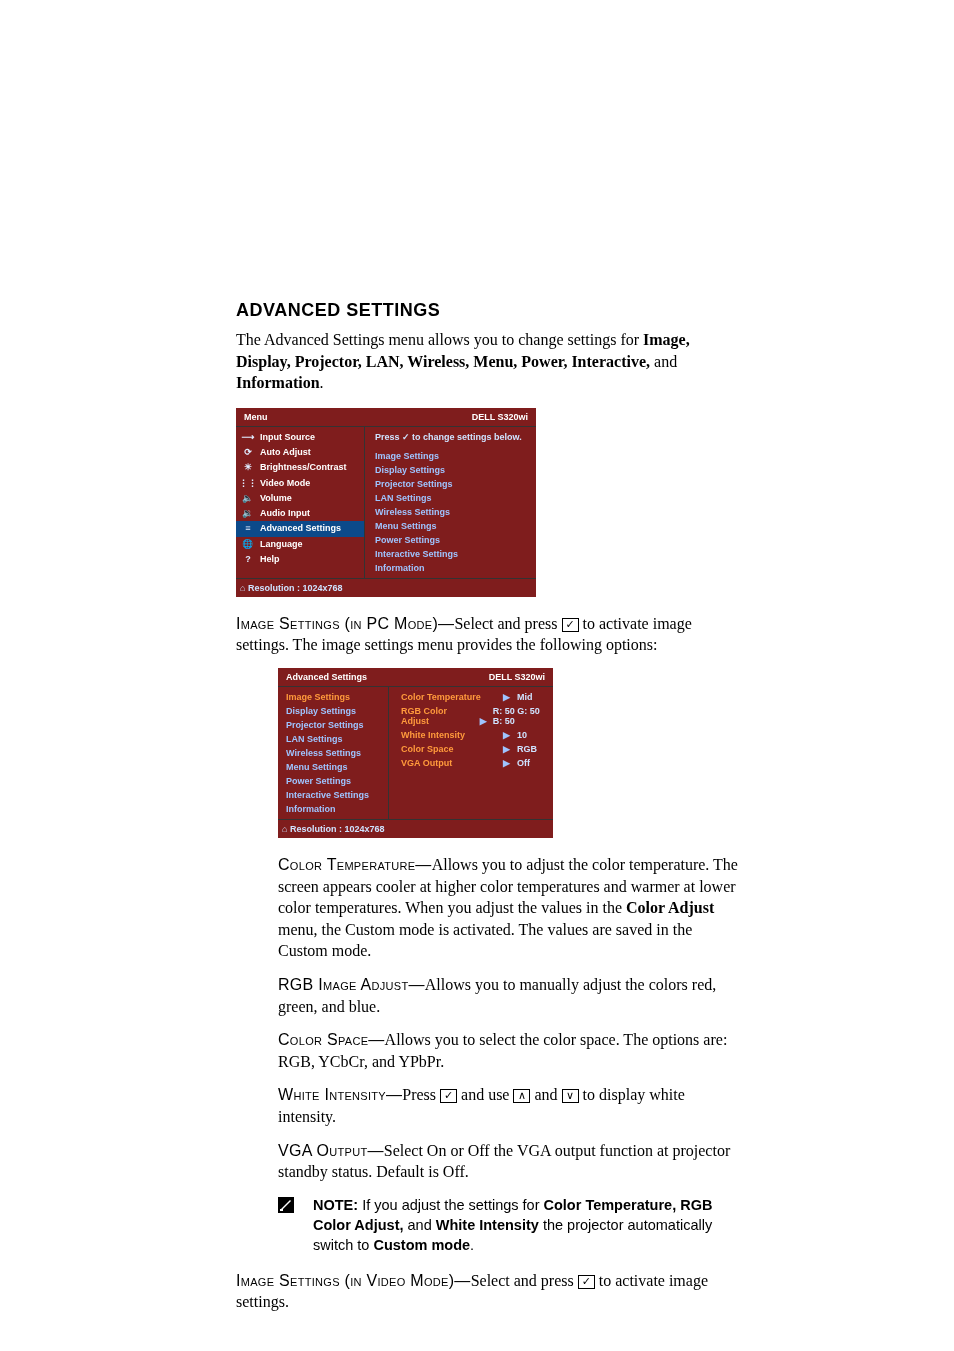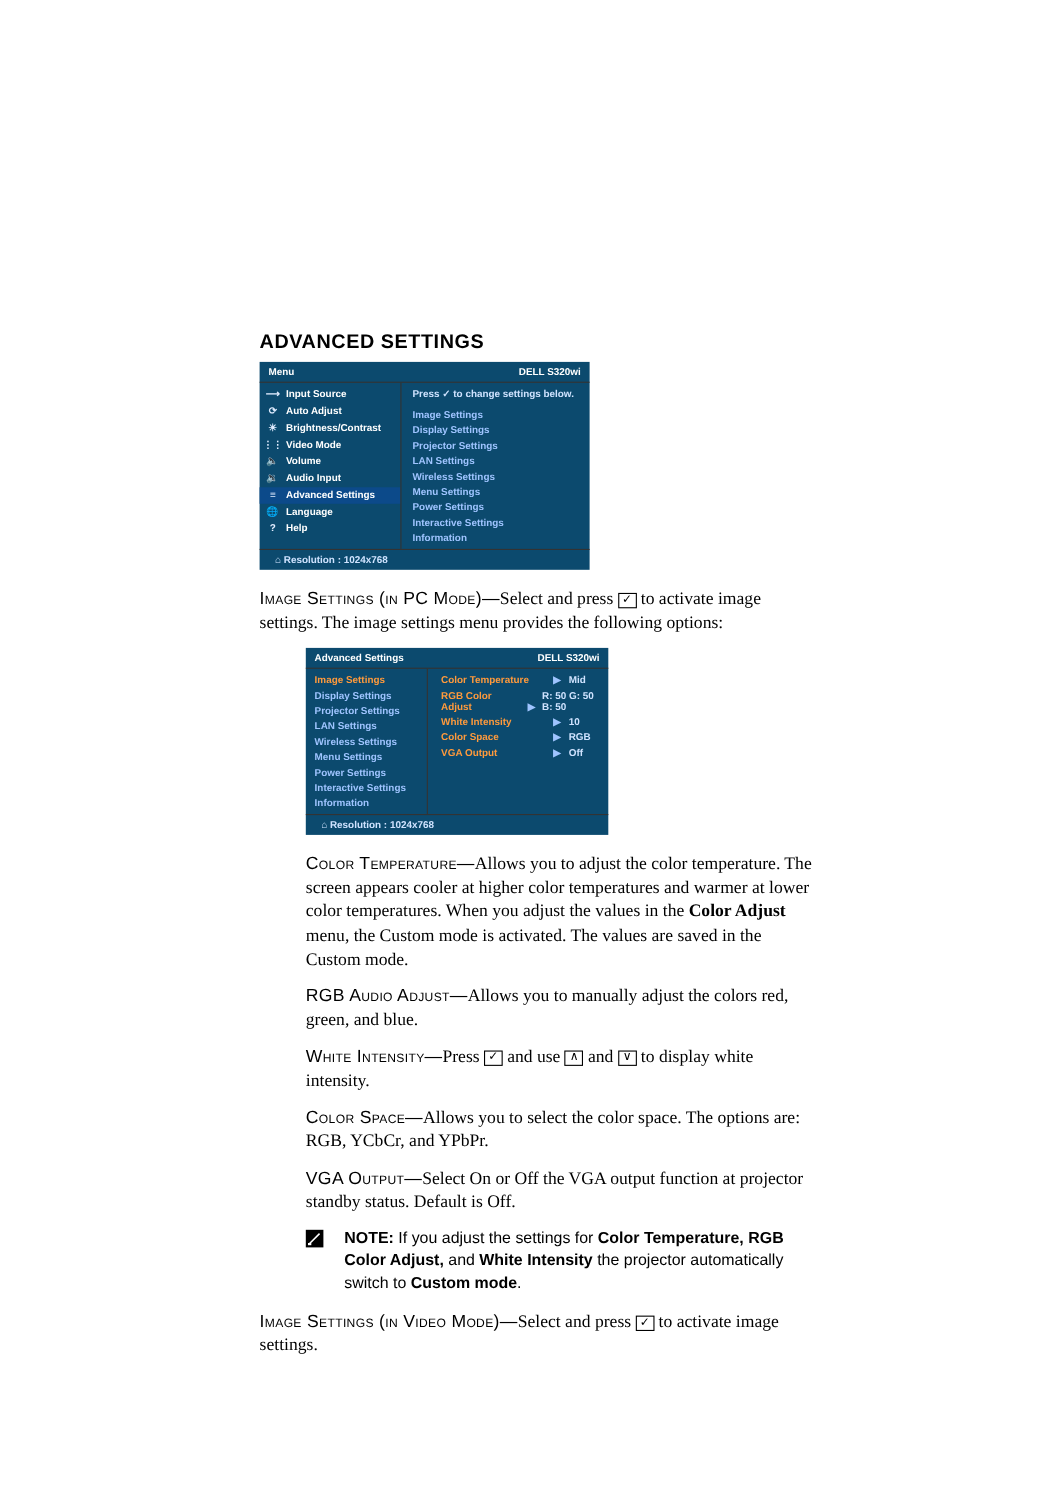--- a/index.html
+++ b/index.html
@@ -22,21 +22,21 @@
     margin: 0 0 8px 0;
   }
   p.intro {
     margin: 0 0 14px 0;
     line-height: 1.35;
   }
   .bold-serif { font-weight: bold; }
 
   
   .osd {
-    background: #0c4a6e;
+    background: #7f1d1d;
     color: #fff;
     font-family: Arial, Helvetica, sans-serif;
     font-size: 9px;
     font-weight: bold;
     width: 300px;
     margin: 0 0 16px 0;
   }
   .osd-header {
     display: flex;
     justify-content: space-between;
@@ -73,21 +73,21 @@
   }
   .osd-press-row {
     padding: 2px 6px 7px 6px;
     color: #cfe3ff;
   }
   .osd-right-item {
     padding: 2px 6px;
     color: #9fc4ff;
   }
   .osd-footer {
-    padding: 4px 14px;
+    padding: 4px 4px;
     border-top: 1px solid #333;
     color: #cfe3ff;
   }
   .osd2 { width: 275px; margin-left: 42px; }
   .osd2 .osd-col-left { width: 110px; }
   .osd2 .osd-col-right { padding-left: 6px; }
   .kv-row { display: flex; padding: 2px 6px; gap:6px; align-items:flex-end; }
   .kv-key { color: #ff9a3c; width: 96px; }
   .kv-sep { color:#9fc4ff; width:8px; }
   .kv-val { color: #cfe3ff; }
@@ -131,20 +131,23 @@
   .note-icon svg { position:absolute; top:1px; left:1px; }
   .note-text b { font-weight: bold; }
 </style>
 </head>
 <body>
 
 <div class="page">
 
   <h2 class="section-title">ADVANCED SETTINGS</h2>
 
+  <p class="intro">
+    <span>The Advanced Settings menu allows you to change settings for </span><span class="bold-serif">Image, Display, Projector, LAN, Wireless, Menu, Power, Interactive,</span><span> and </span><span class="bold-serif">Information</span><span>.</span>
+  </p>
 
   <div class="osd">
     <div class="osd-header">
       <span>Menu</span>
       <span>DELL S320wi</span>
     </div>
     <div class="osd-body">
       <div class="osd-col-left" id="osd1-left">
           <div class="osd-row">
             <span class="icon-slot">⟶</span>
@@ -259,29 +262,29 @@
       <span>⌂</span>
       <span>Resolution : 1024x768</span>
     </div>
   </div>
 
   <p class="bodyblock">
     <span class="runin">Color Temperature—</span><span>Allows you to adjust the color temperature. The screen appears cooler at higher color temperatures and warmer at lower color temperatures. When you adjust the values in the </span><span class="bold-serif">Color Adjust</span><span> menu, the Custom mode is activated. The values are saved in the Custom mode.</span>
   </p>
 
   <p class="bodyblock">
-    <span class="runin">RGB Audio Adjust—</span><span>Allows you to manually adjust the colors red, green, and blue.</span>
+    <span class="runin">RGB Image Adjust—</span><span>Allows you to manually adjust the colors red, green, and blue.</span>
+  </p>
+
+  <p class="bodyblock">
+    <span class="runin">Color Space—</span><span>Allows you to select the color space. The options are: RGB, YCbCr, and YPbPr.</span>
   </p>
 
   <p class="bodyblock">
     <span class="runin">White Intensity—</span><span>Press </span><span class="keycap">✓</span><span> and use </span><span class="keycap">∧</span><span> and </span><span class="keycap">∨</span><span> to display white intensity.</span>
-  </p>
-
-  <p class="bodyblock">
-    <span class="runin">Color Space—</span><span>Allows you to select the color space. The options are: RGB, YCbCr, and YPbPr.</span>
   </p>
 
   <p class="bodyblock">
     <span class="runin">VGA Output—</span><span>Select On or Off the VGA output function at projector standby status. Default is Off.</span>
   </p>
 
   <div class="note-row">
     <div class="note-icon">
       <svg width="14" height="14" viewBox="0 0 14 14">
           <path d="M2 11 L11 2 L12 3 L3 12 Z" fill="#fff"></path>

